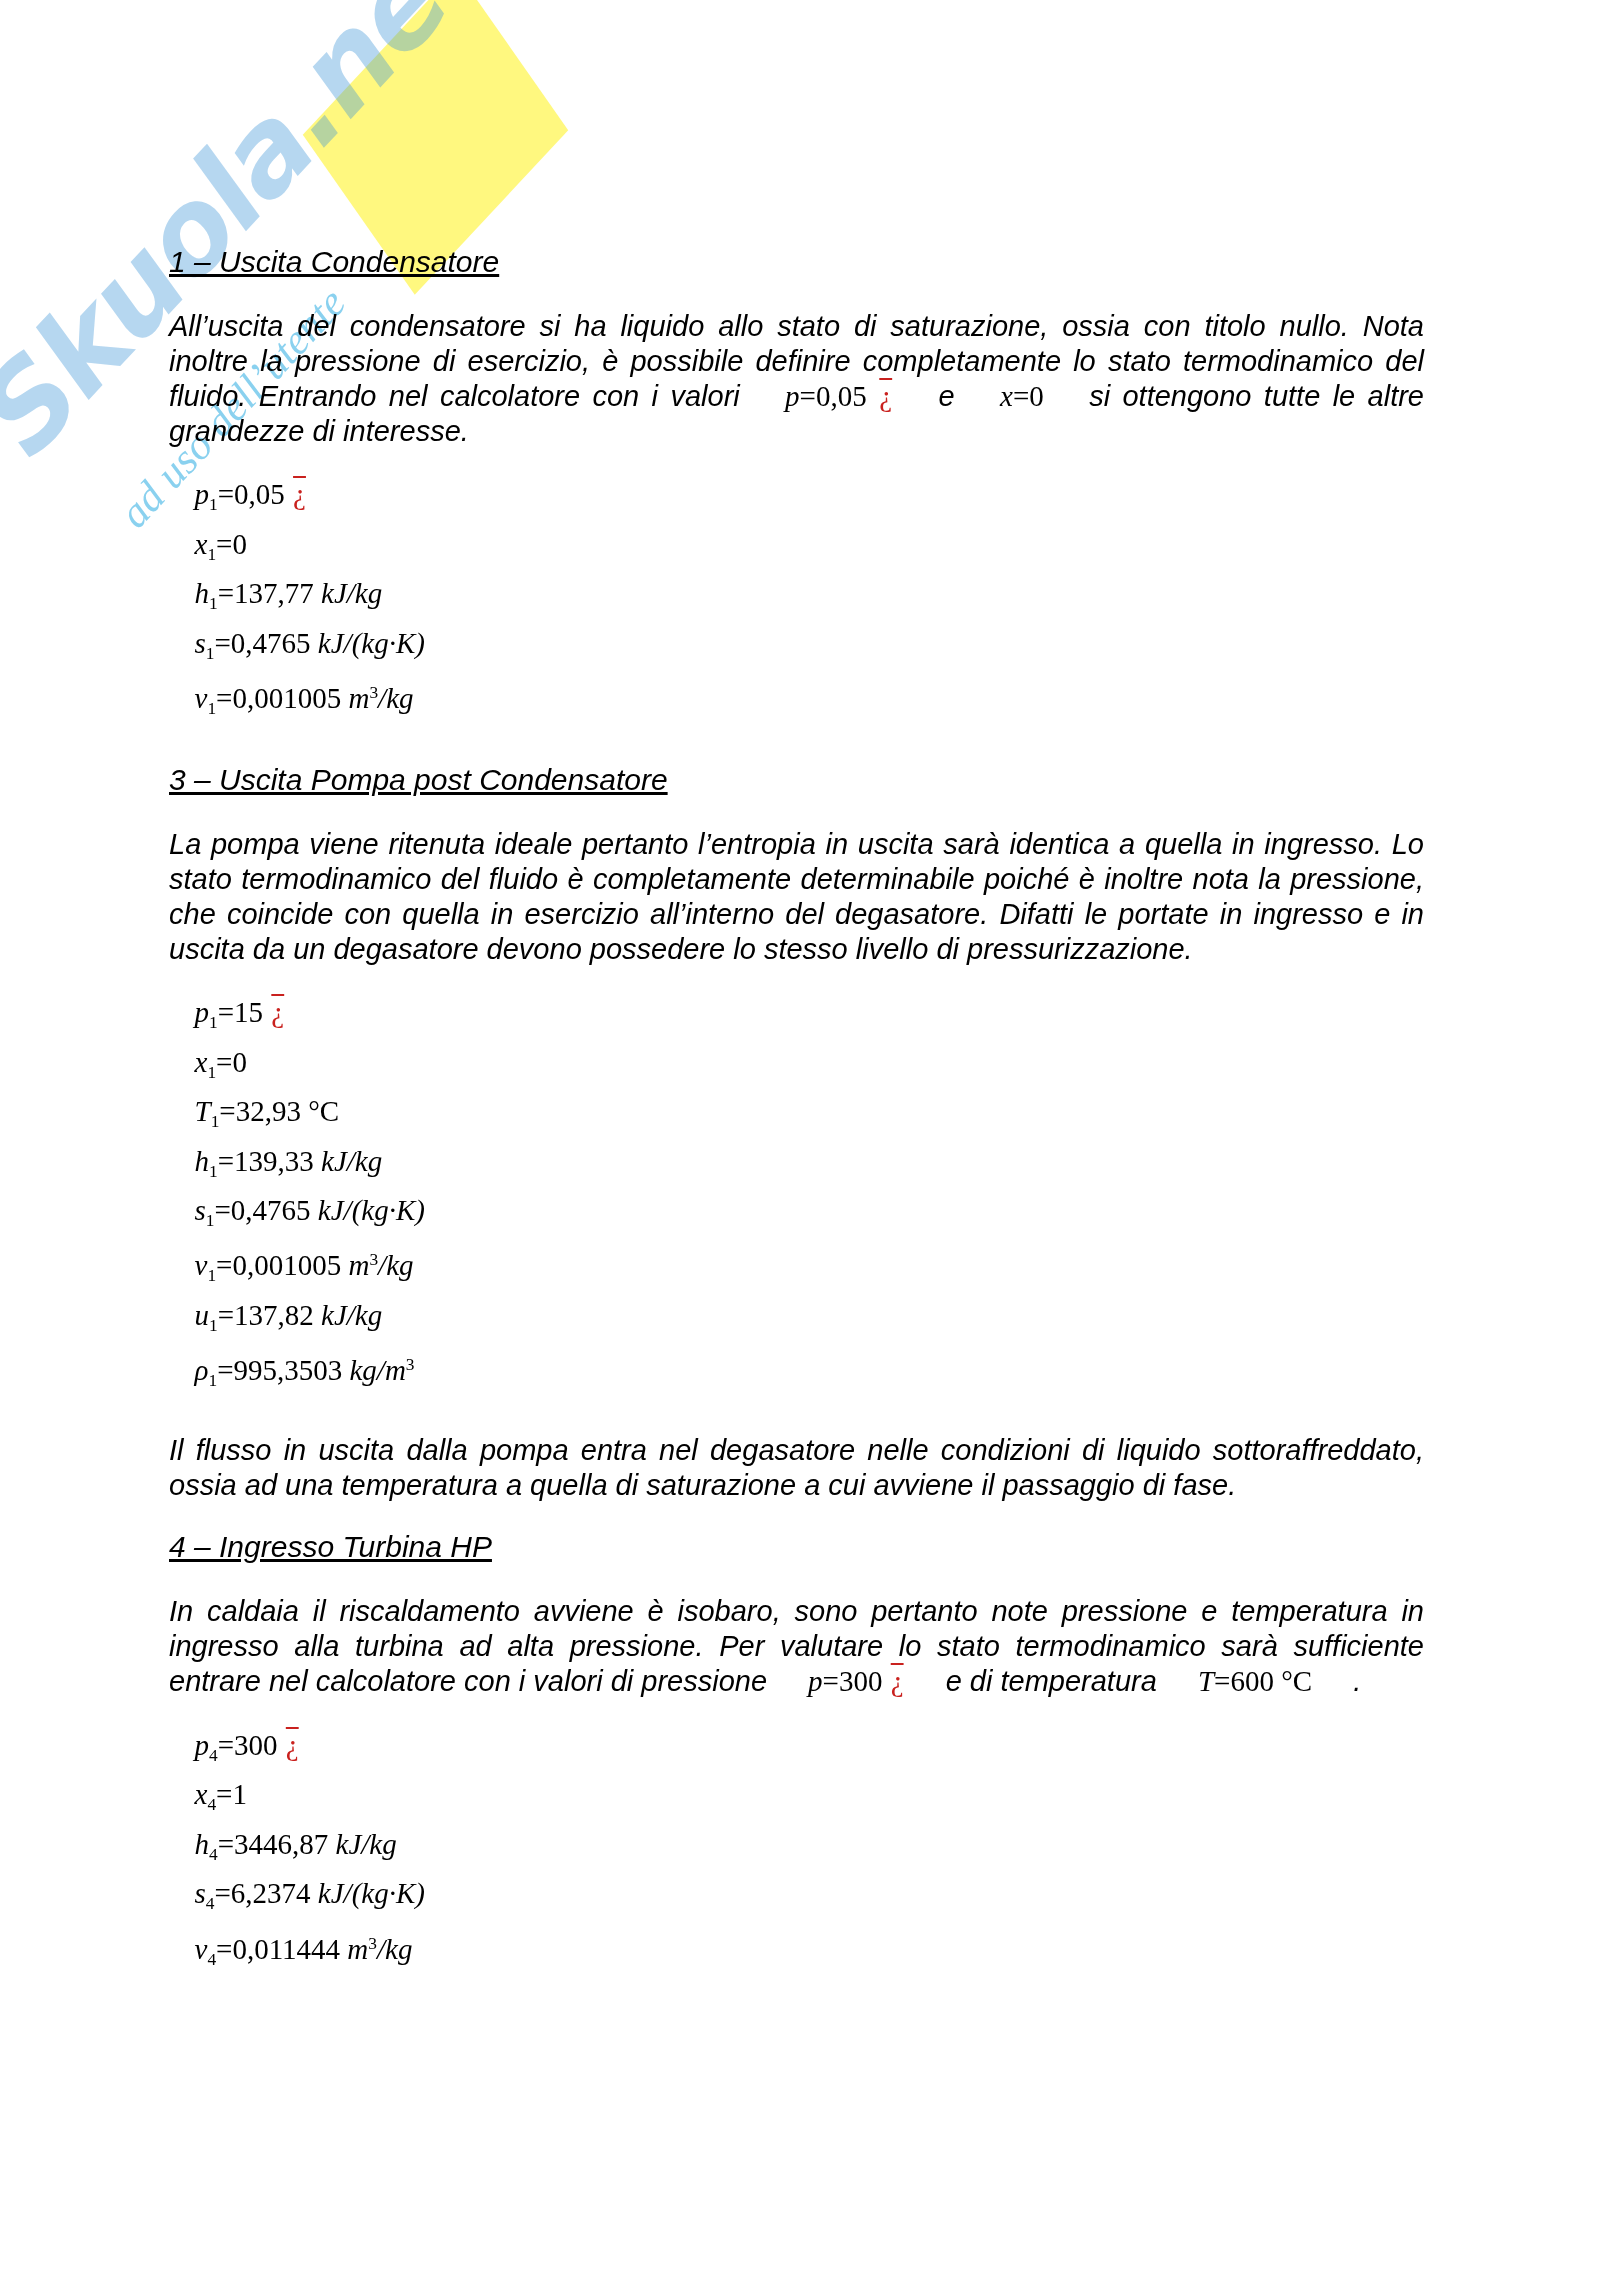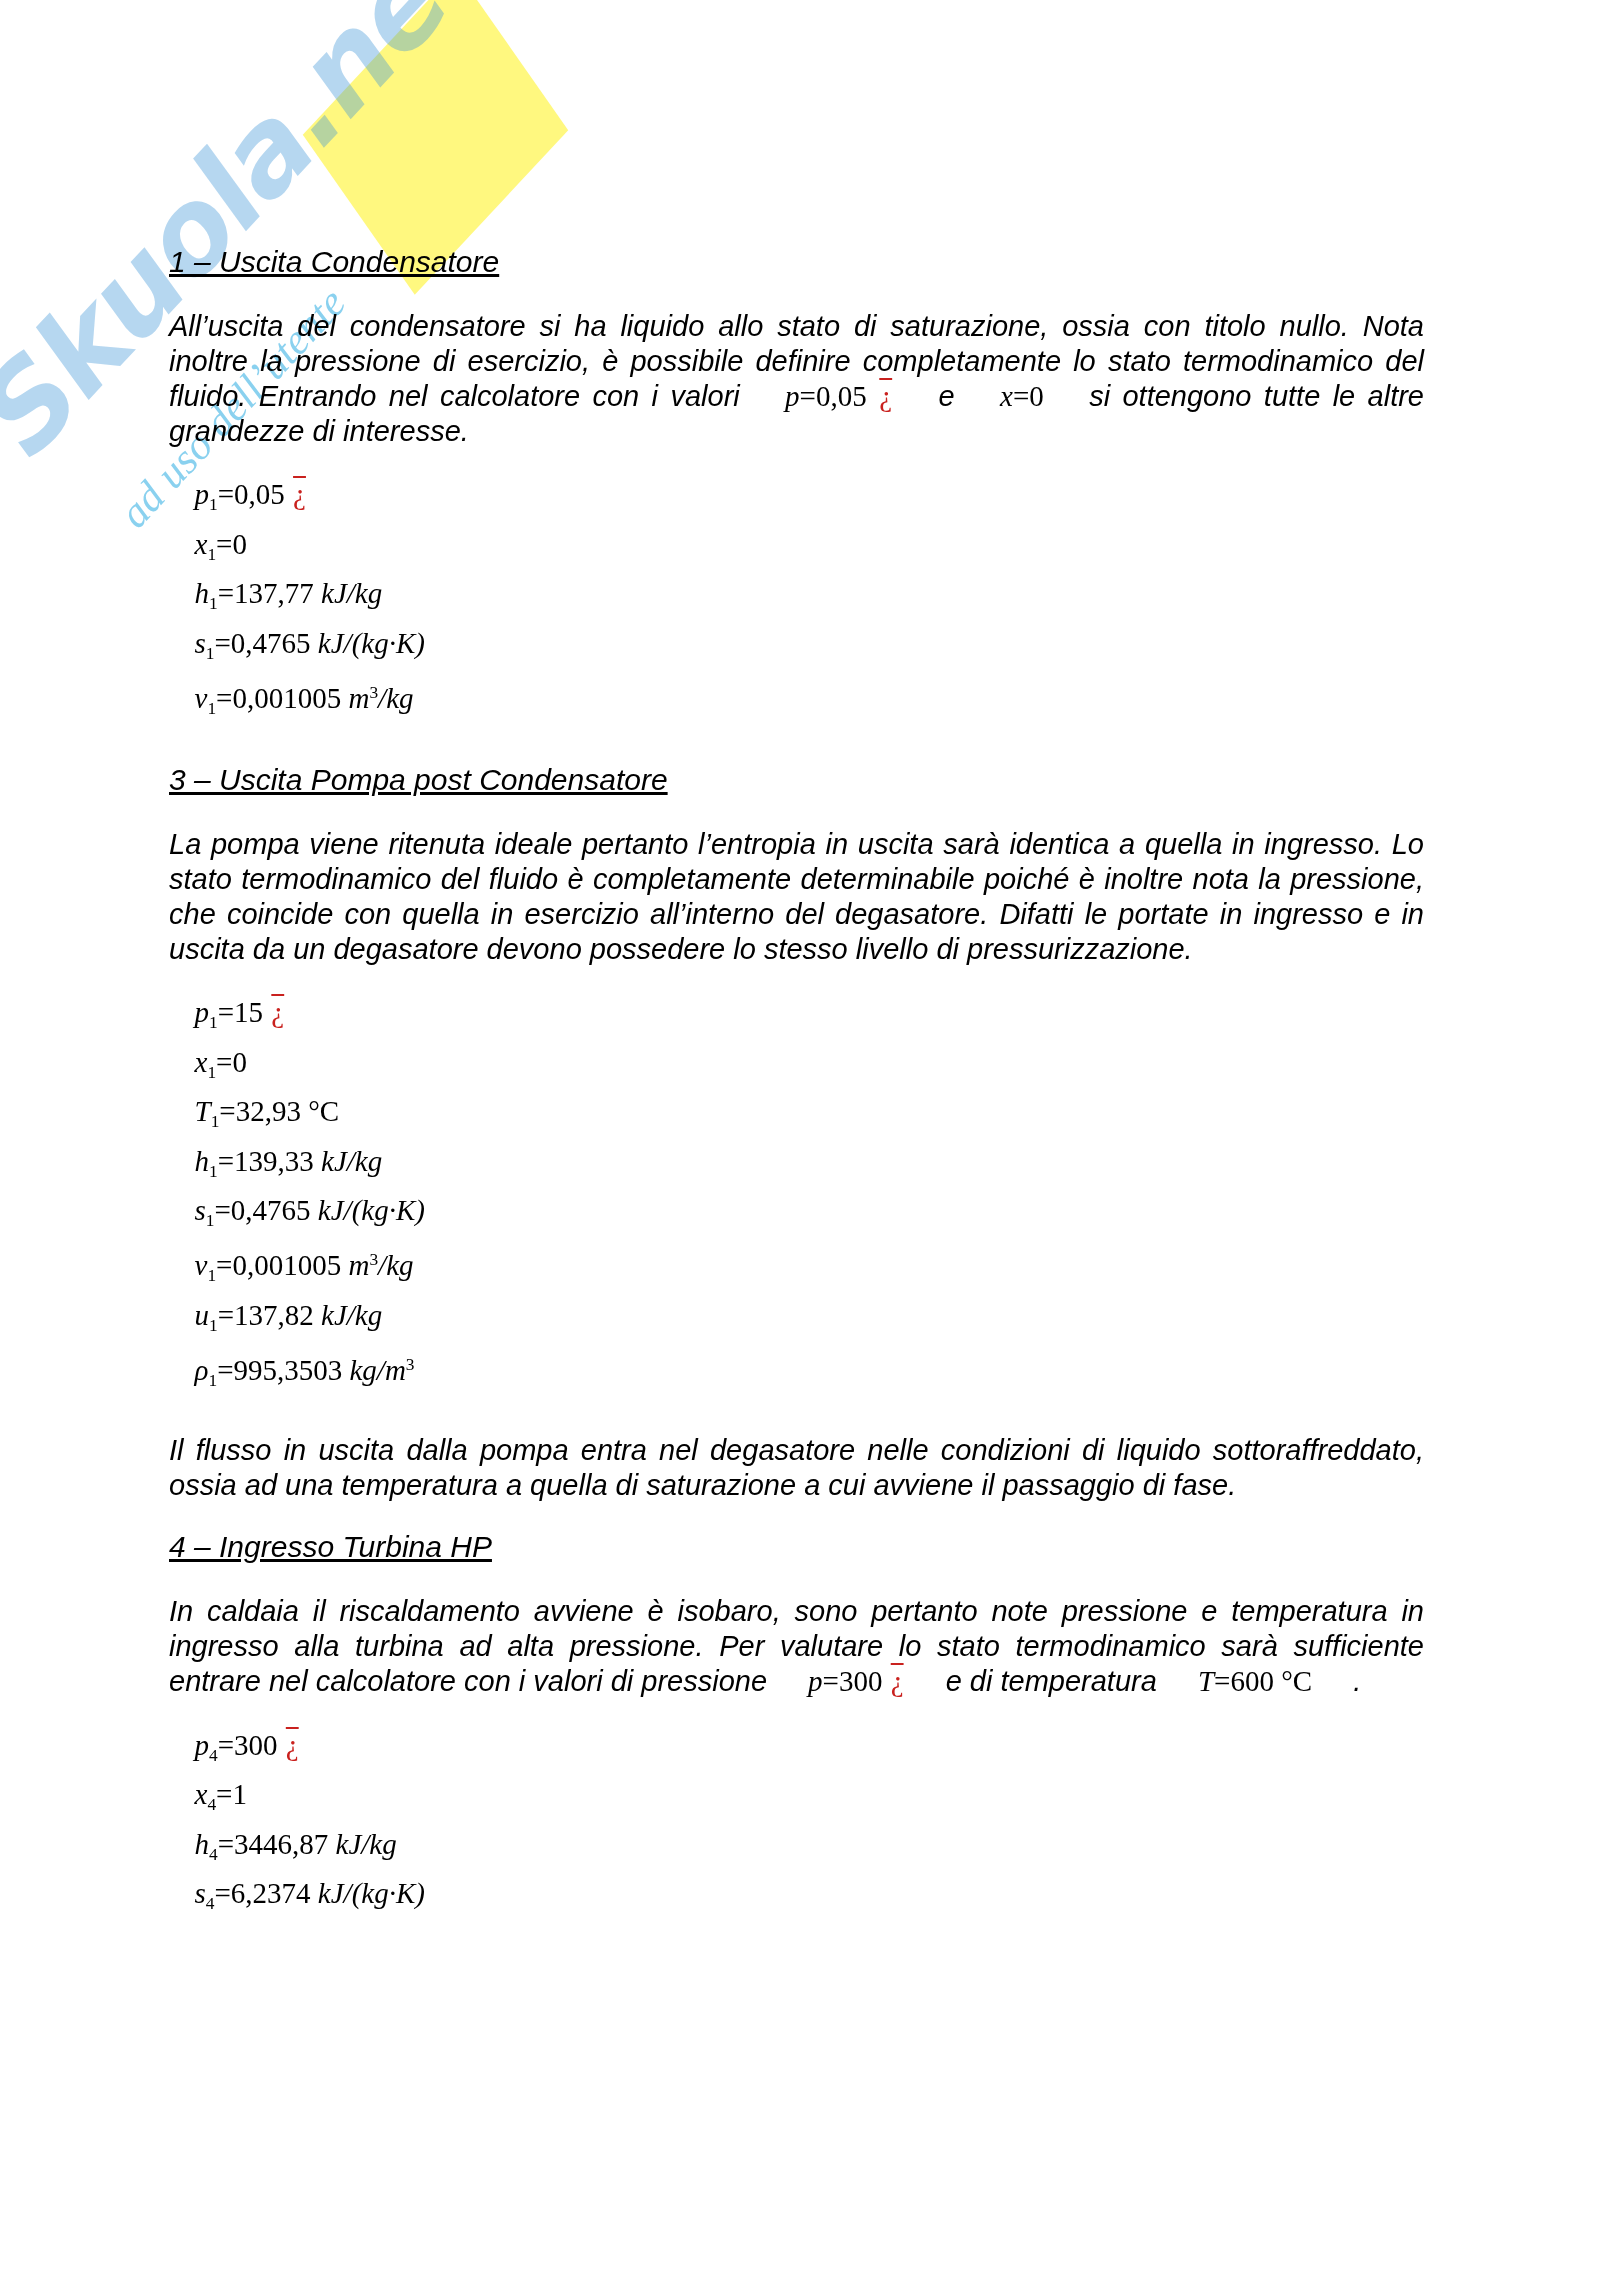--- a/index.html
+++ b/index.html
@@ -108,18 +108,19 @@
         <div class="para"><span class="run">Il flusso in uscita dalla pompa entra nel degasatore nelle condizioni di liquido sottoraffreddato, ossia ad una temperatura a quella di saturazione a cui avviene il passaggio di fase.</span> </div>
       </div>
       <div class="section">
         <div class="section-heading">4 – Ingresso Turbina HP</div>
         <div class="para"><span class="run">In caldaia il riscaldamento avviene è isobaro, sono pertanto note pressione e temperatura in ingresso alla turbina ad alta pressione. Per valutare lo stato termodinamico sarà sufficiente entrare nel calcolatore con i valori di pressione</span> <span class="inline-math"><span class="tk tk-vi">p</span><span class="tk tk-n">=300 </span><span class="tk tk-bar">¿</span></span> <span class="run">e di temperatura</span> <span class="inline-math"><span class="tk tk-vi">T</span><span class="tk tk-n">=600 °C</span></span> <span class="run">.</span> </div>
         <div class="eq-block">
           <div class="eq-row"><span class="eq-math"><span class="tk tk-vi">p</span><span class="tk tk-sub">4</span><span class="tk tk-n">=300 </span><span class="tk tk-bar">¿</span></span></div>
           <div class="eq-row"><span class="eq-math"><span class="tk tk-vi">x</span><span class="tk tk-sub">4</span><span class="tk tk-n">=1</span></span></div>
           <div class="eq-row"><span class="eq-math"><span class="tk tk-vi">h</span><span class="tk tk-sub">4</span><span class="tk tk-n">=3446,87</span><span class="tk tk-u"> kJ/kg</span></span></div>
           <div class="eq-row"><span class="eq-math"><span class="tk tk-vi">s</span><span class="tk tk-sub">4</span><span class="tk tk-n">=6,2374</span><span class="tk tk-u"> kJ/(kg·K)</span></span></div>
+          <div class="eq-row"><span class="eq-math"><span class="tk tk-vi">v</span><span class="tk tk-sub">4</span><span class="tk tk-n">=0,011444</span><span class="tk tk-u"> m</span><span class="tk tk-sup">3</span><span class="tk tk-u">/kg</span></span></div>
         </div>
       </div>
     </div>
 
 </div>
 
 
 </body></html>

